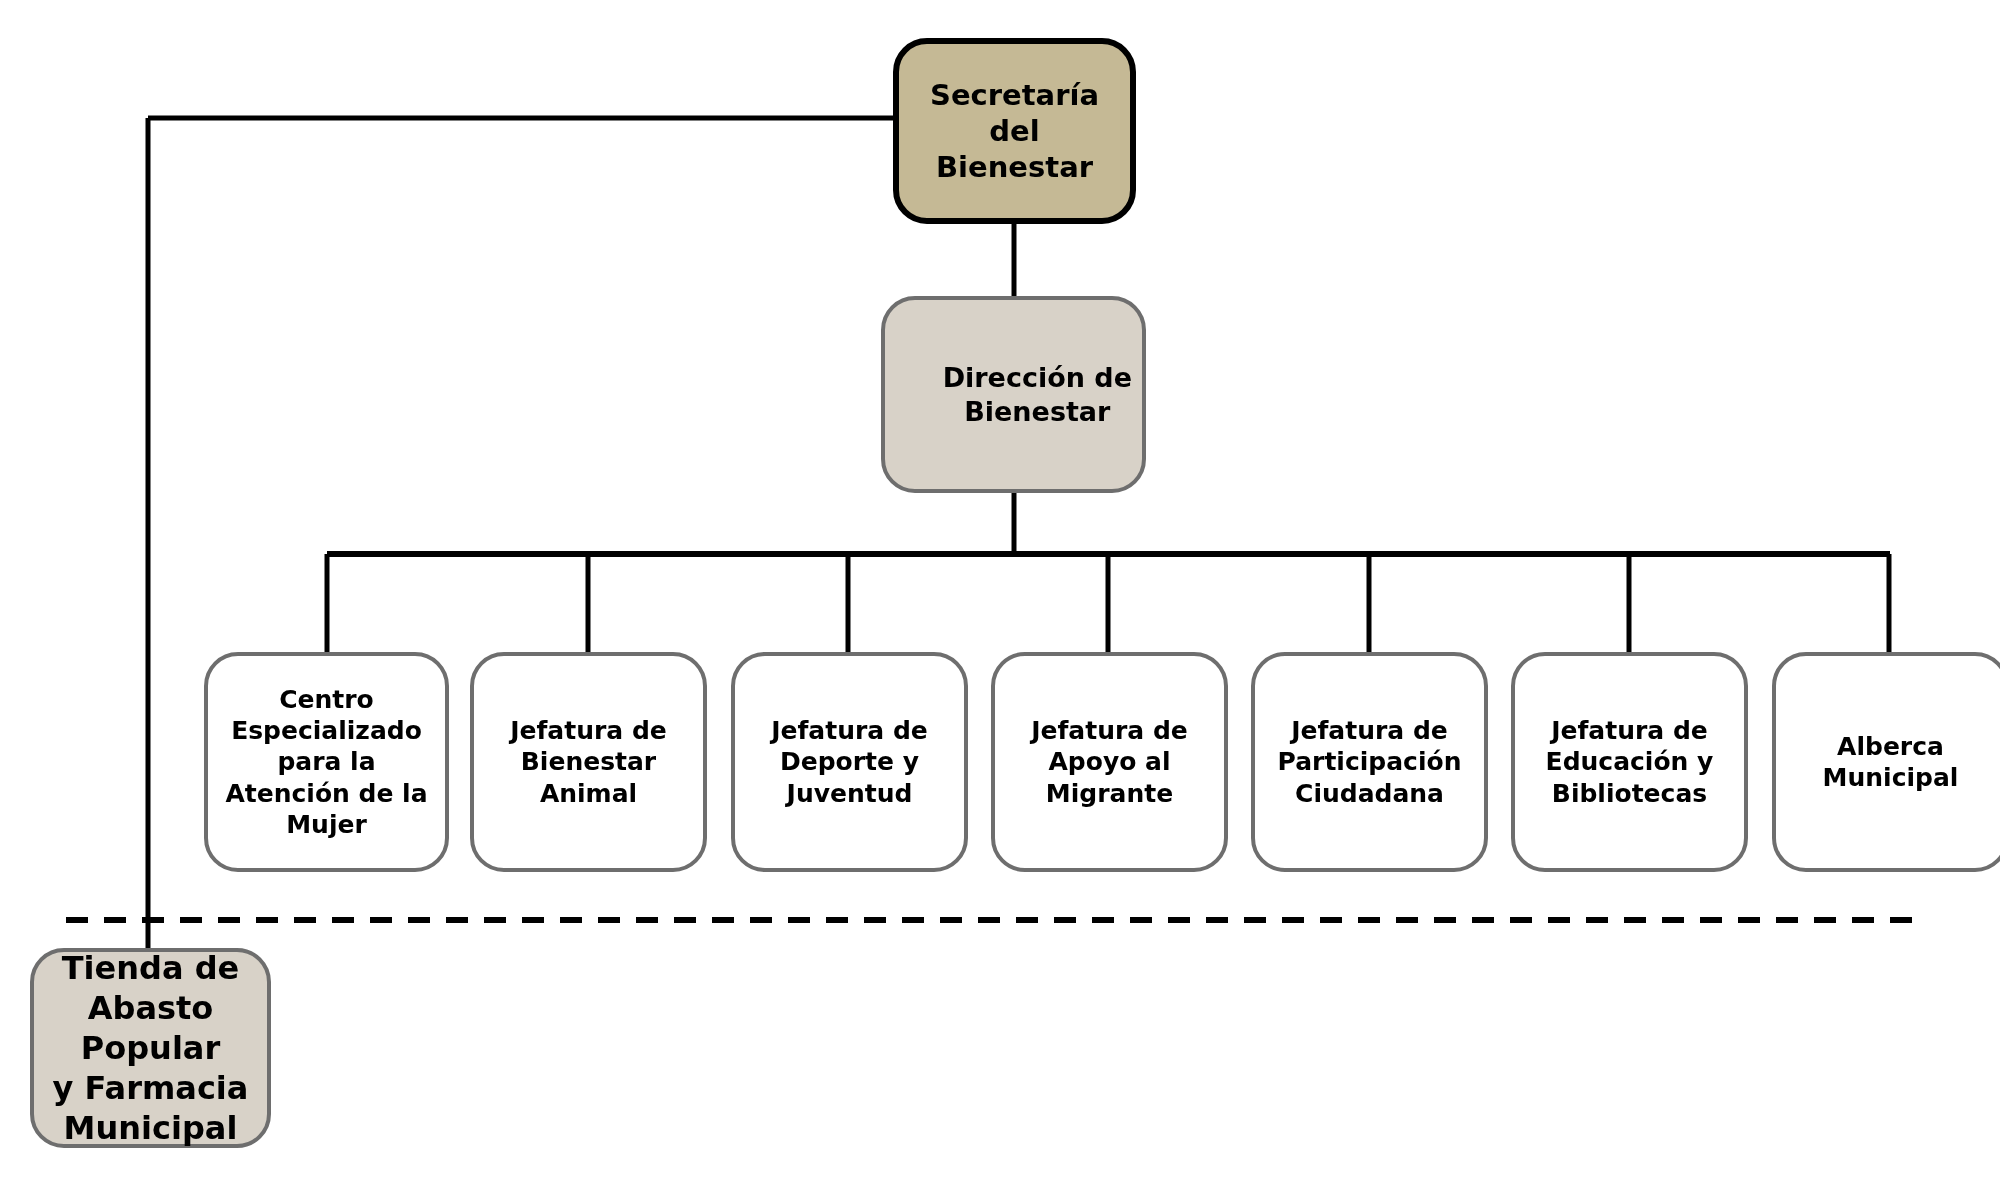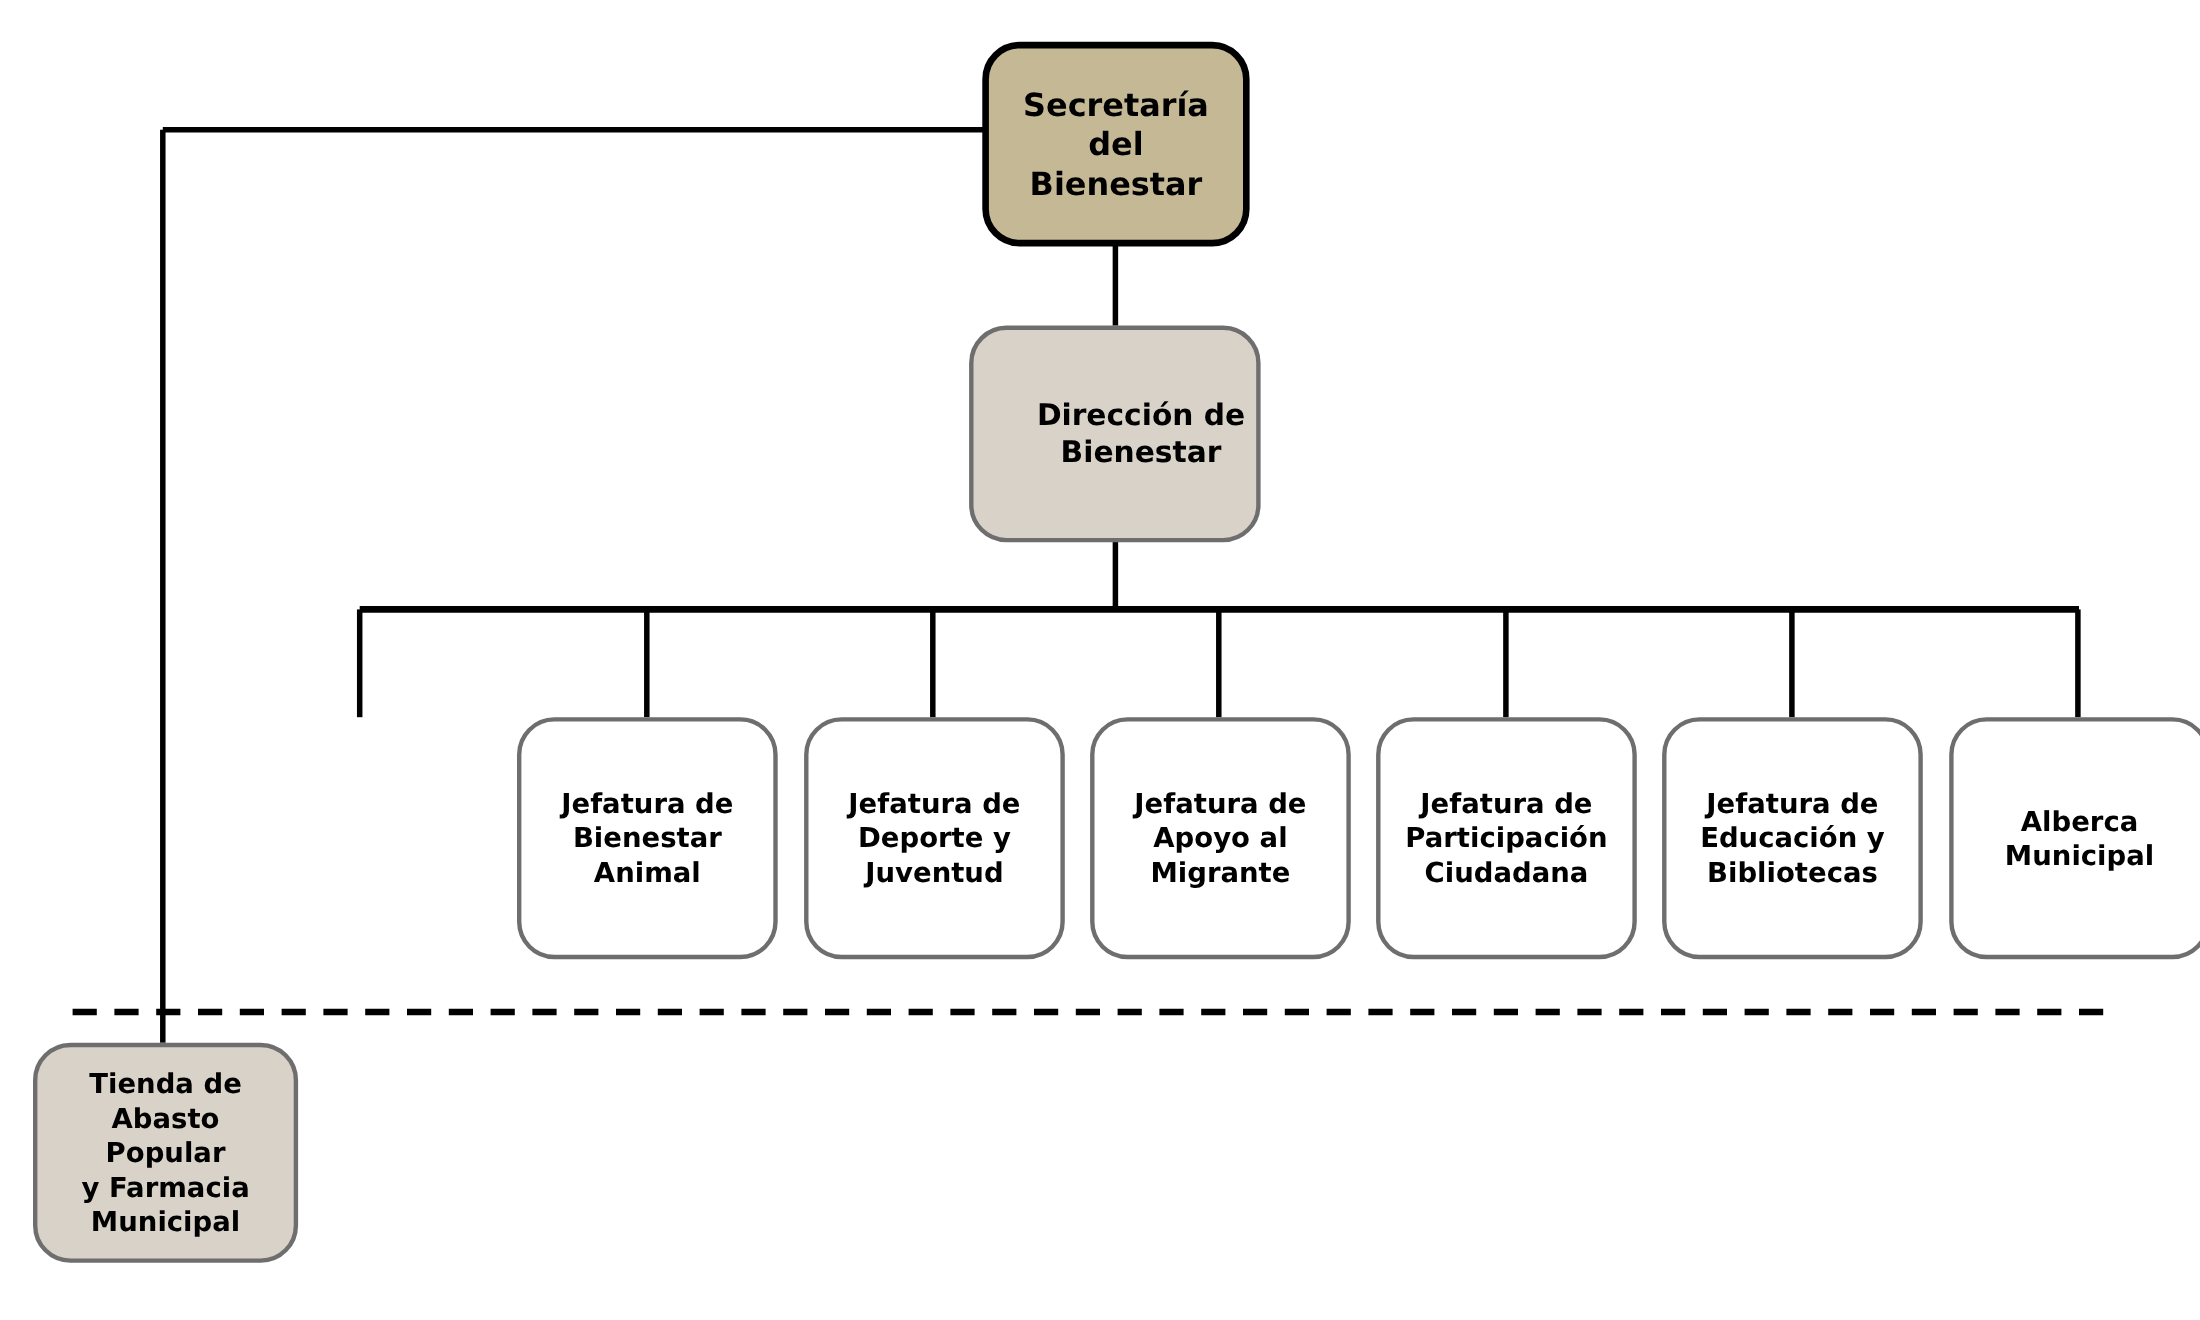--- a/index.html
+++ b/index.html
@@ -53,21 +53,21 @@
   .node-leaf {
     background: #ffffff;
     border: 4px solid #6e6e6e;
     border-radius: 34px;
     font-size: 25px;
   }
   .node-desc {
     background: #d8d2c8;
     border: 4px solid #6e6e6e;
     border-radius: 34px;
-    font-size: 25px;
+    font-size: 32px;
   }
   .node-label {
     display: block;
     padding: 0 10px;
     white-space: pre-line;
   }
   .legend-pill {
     position: absolute;
     box-sizing: border-box;
     display: flex;
@@ -111,20 +111,27 @@
   <div class="node node-root" style="left:893px; top:38px; width:243px; height:186px;">
     <span class="node-label">Secretaría del
 Bienestar</span>
   </div>
 
   <div class="node node-dir" style="left:881px; top:296px; width:265px; height:197px;">
     <span class="node-label">Dirección de
 Bienestar</span>
   </div>
 
+  <div class="node node-leaf" style="left:204px; top:652px; width:245px; height:220px;">
+    <span class="node-label">Centro
+Especializado
+para la
+Atención de la
+Mujer</span>
+  </div>
 
   <div class="node node-leaf" style="left:470px; top:652px; width:237px; height:220px;">
     <span class="node-label">Jefatura de
 Bienestar
 Animal</span>
   </div>
 
   <div class="node node-leaf" style="left:731px; top:652px; width:237px; height:220px;">
     <span class="node-label">Jefatura de
 Deporte y

